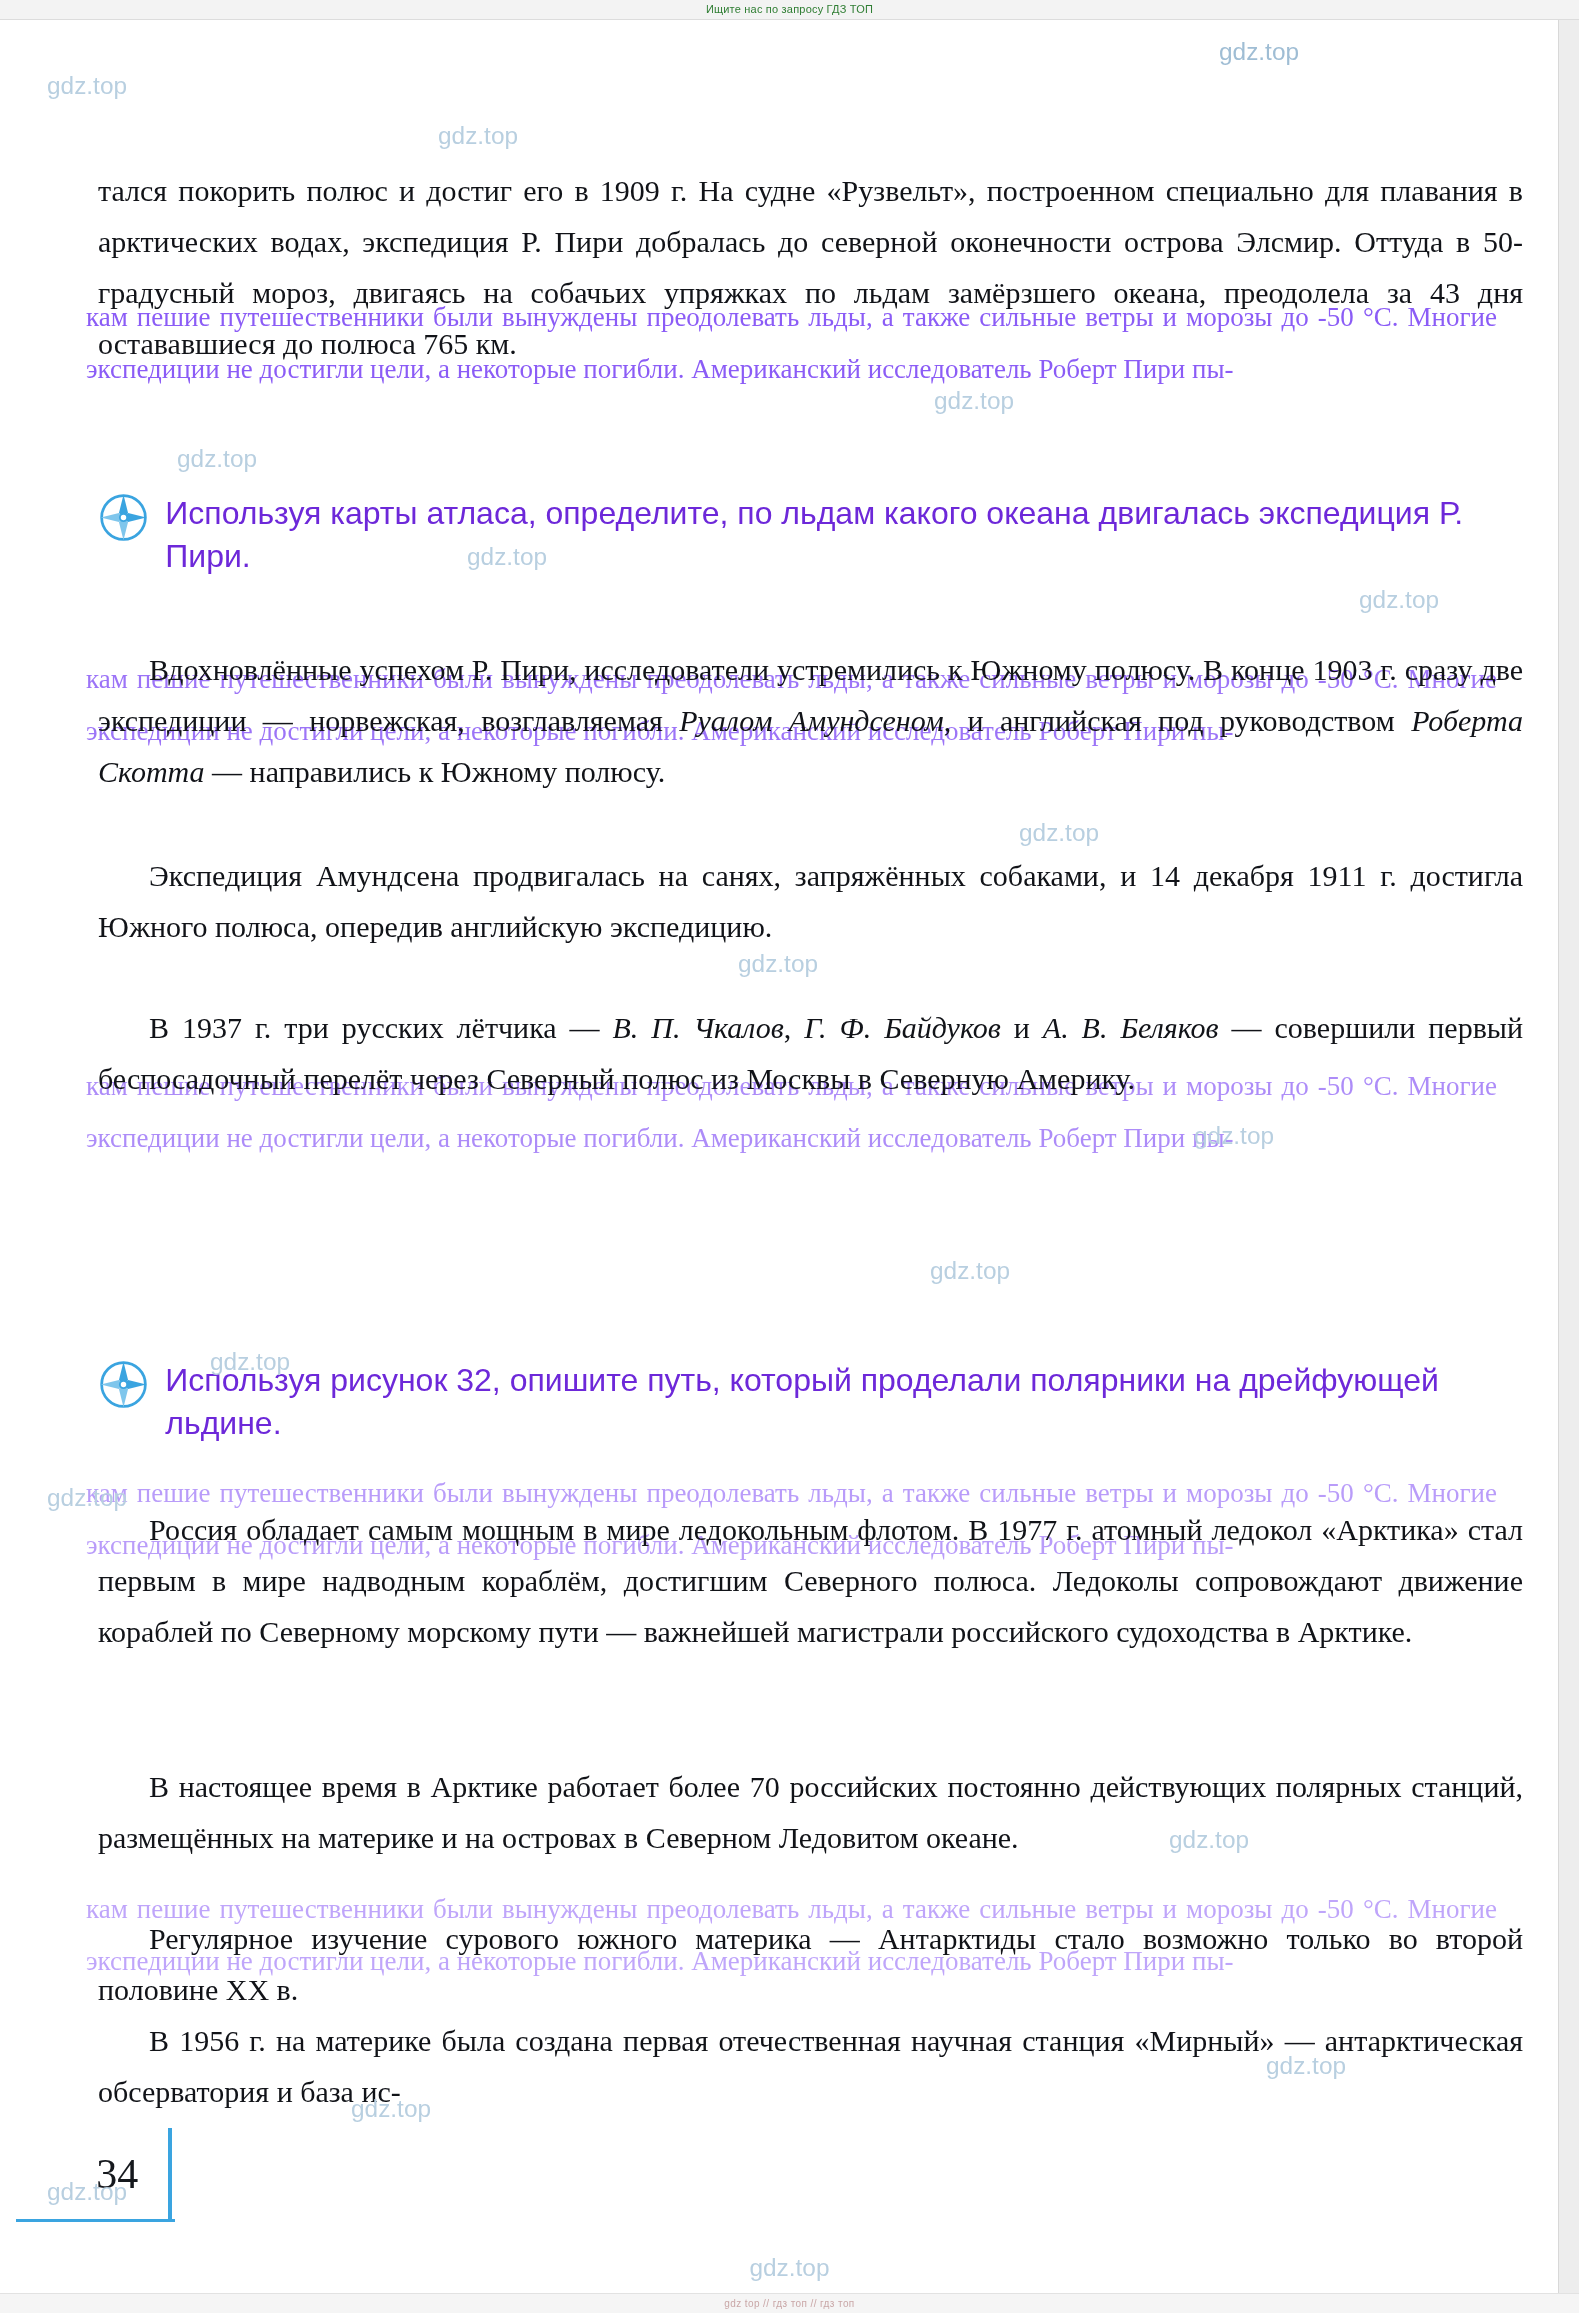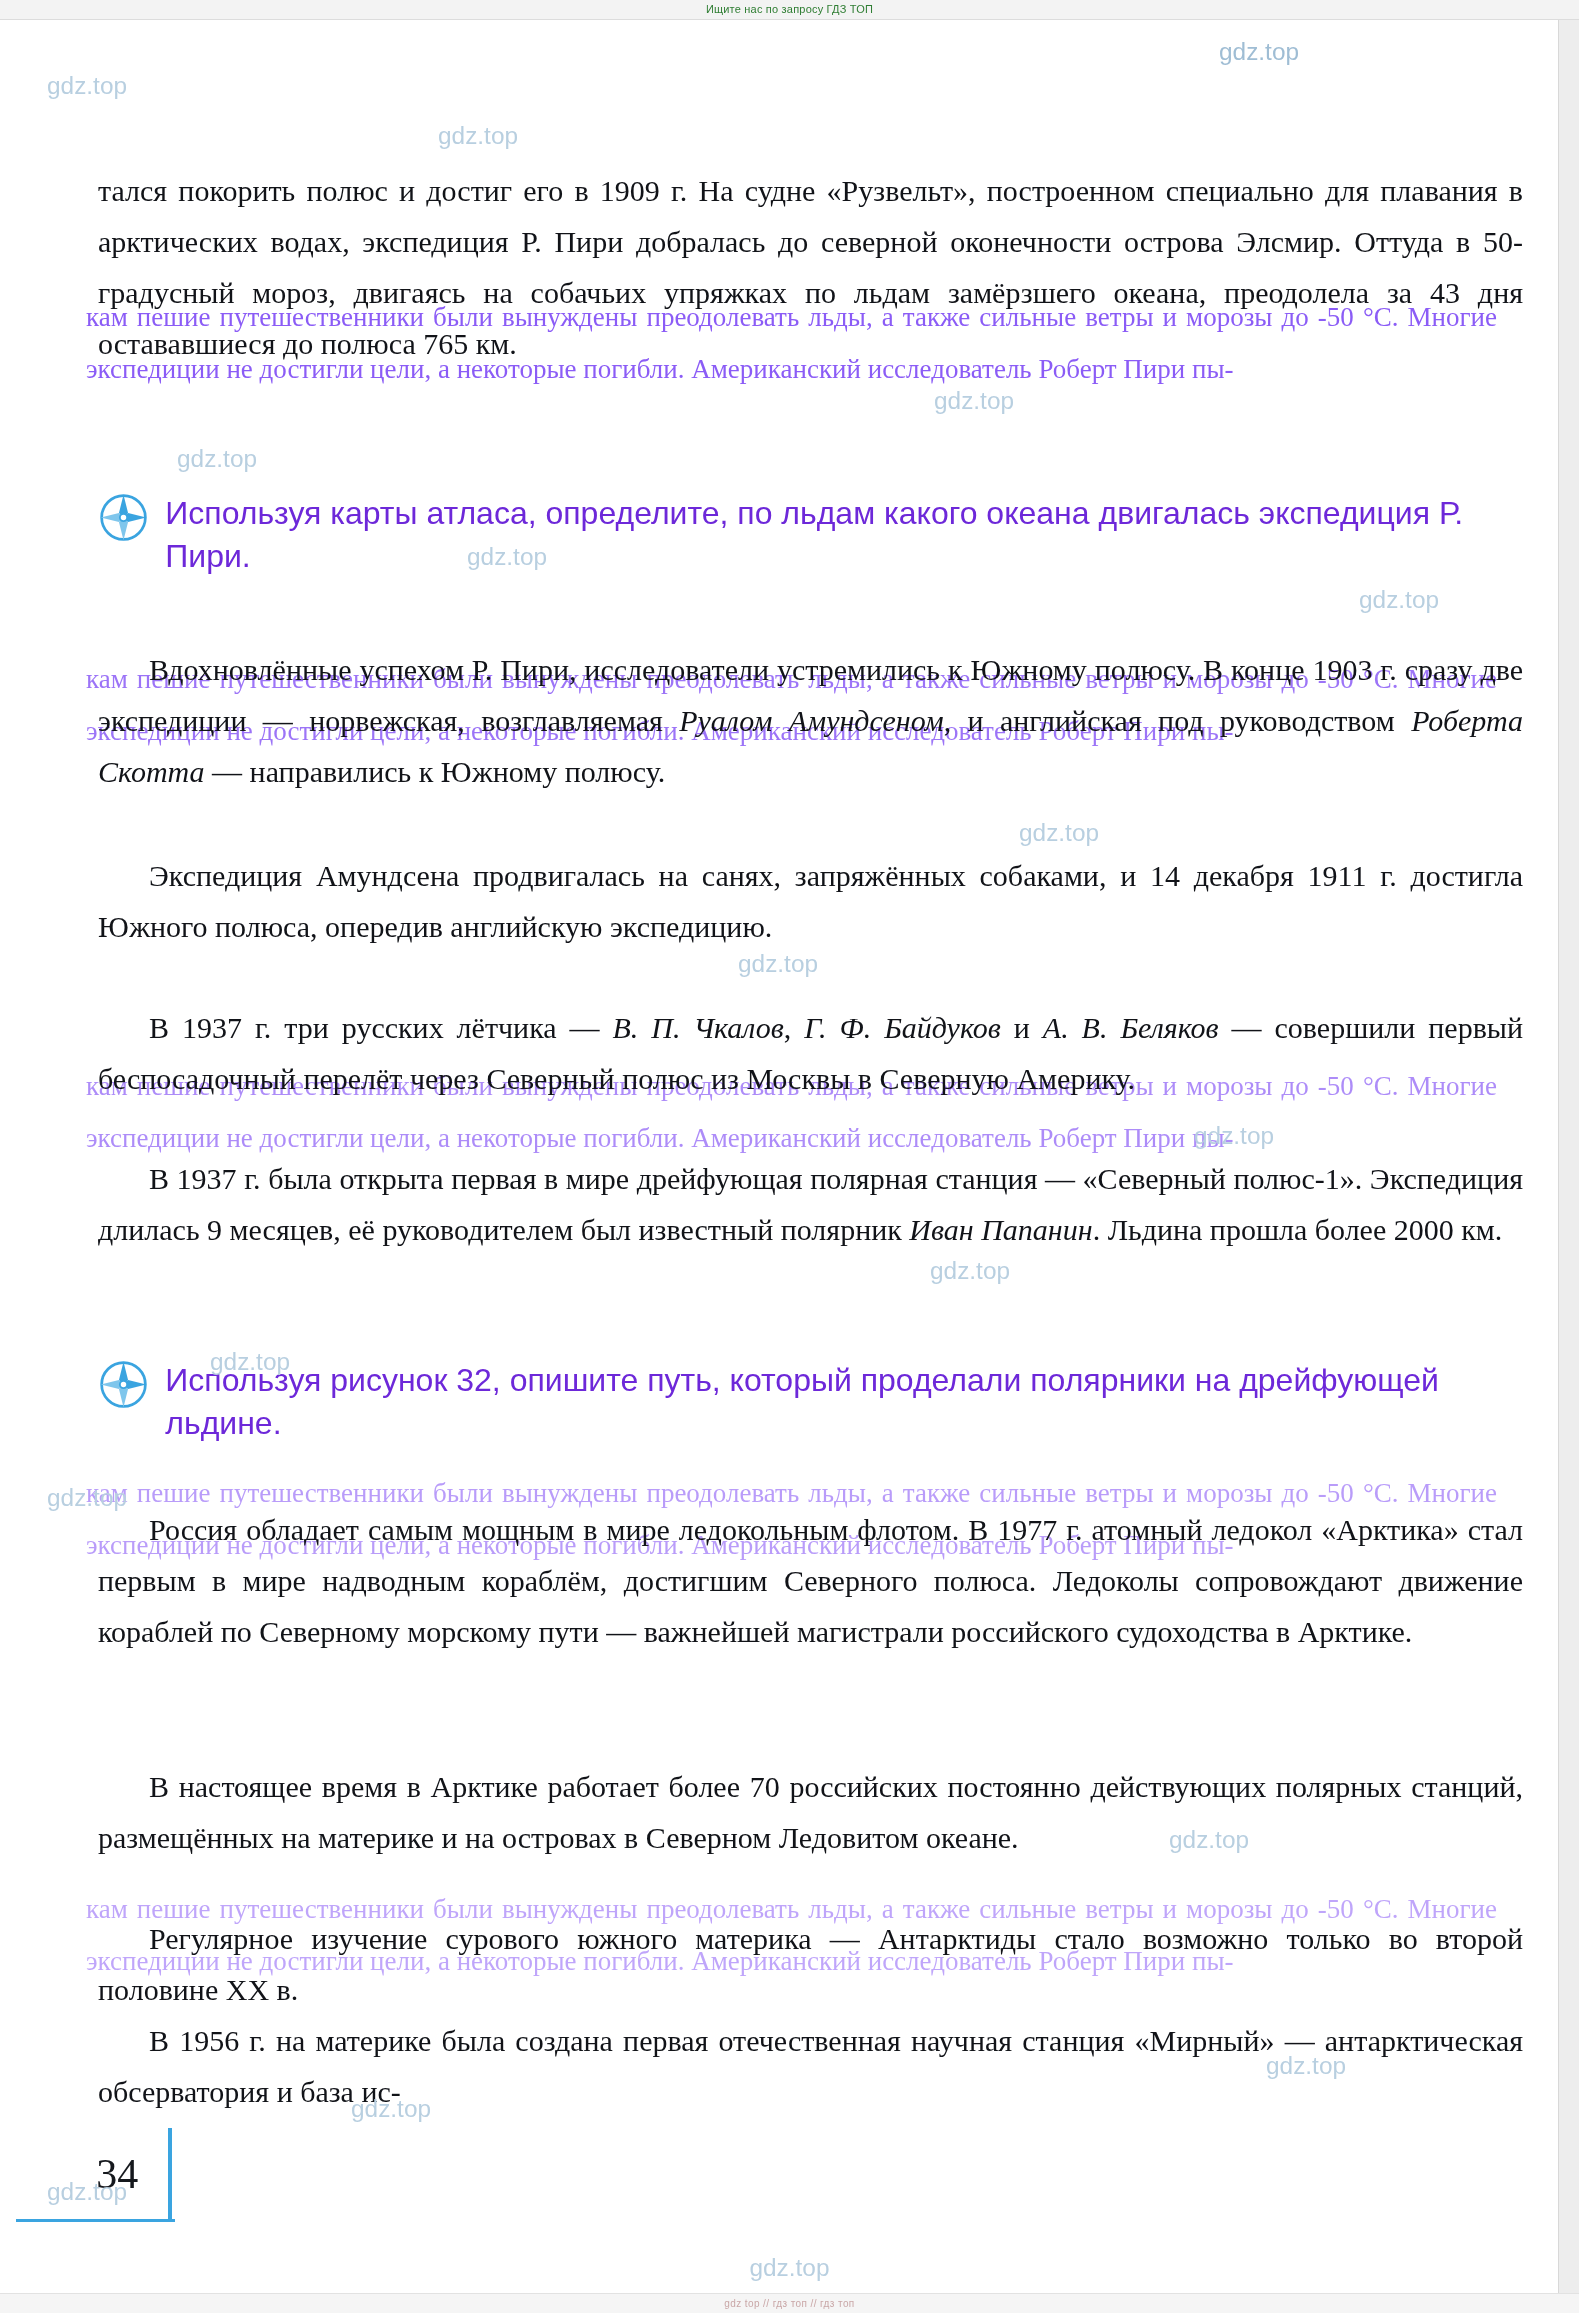--- a/index.html
+++ b/index.html
@@ -216,23 +216,20 @@
     </div>
 
     <div class="body-text indent" style="top:830px;">
       <p>Экспедиция Амундсена продвигалась на санях, запряжённых собаками, и 14 декабря 1911 г. достигла Южного полюса, опередив английскую экспедицию.</p>
     </div>
 
     <div class="body-text indent" style="top:982px;">
       <p><span>В 1937 г. три русских лётчика — </span><span class="it">В. П. Чкалов</span><span>, </span><span class="it">Г. Ф. Байдуков</span><span> и </span><span class="it">А. В. Беляков</span><span> — совершили первый беспосадочный перелёт через Северный полюс из Москвы в Северную Америку.</span></p>
     </div>
 
-    <div class="body-text indent" style="top:1133px;">
-      <p><span>В 1937 г. была открыта первая в мире дрейфующая полярная станция — «Северный полюс-1». Экспедиция длилась 9 месяцев, её руководителем был известный полярник </span><span class="it">Иван Папанин</span><span>. Льдина прошла более 2000 км.</span></p>
-    </div>
 
     <div class="task" style="top:1337px;">
       <span class="compass">
         <svg width="51" height="51" viewBox="0 0 56 56">
           <circle cx="28" cy="28" r="24" fill="none" stroke="#3aa4e0" stroke-width="3"></circle>
           <polygon points="28,3 33,23 28,28 23,23" fill="#3aa4e0"></polygon>
           <polygon points="28,53 33,33 28,28 23,33" fill="#7fc6ec"></polygon>
           <polygon points="3,28 23,23 28,28 23,33" fill="#7fc6ec"></polygon>
           <polygon points="53,28 33,23 28,28 33,33" fill="#3aa4e0"></polygon>
           <circle cx="28" cy="28" r="4" fill="#ffffff" stroke="#3aa4e0" stroke-width="2"></circle>

